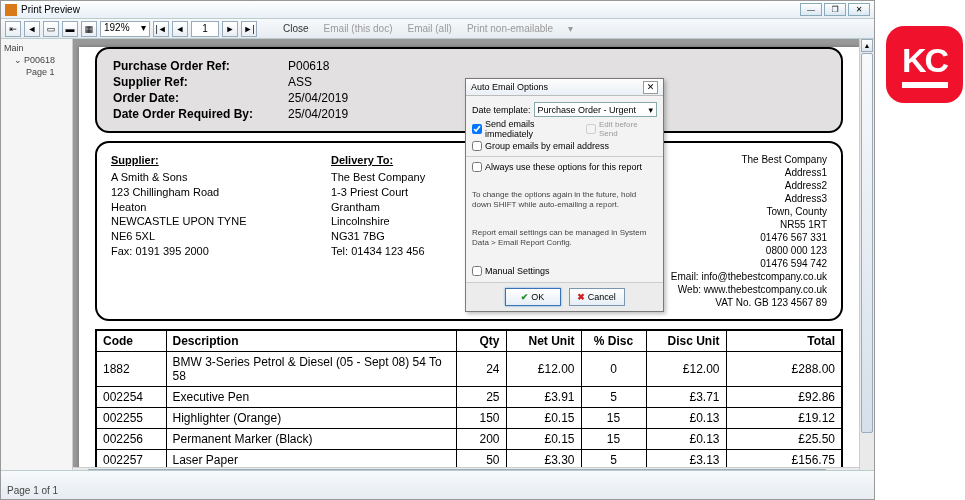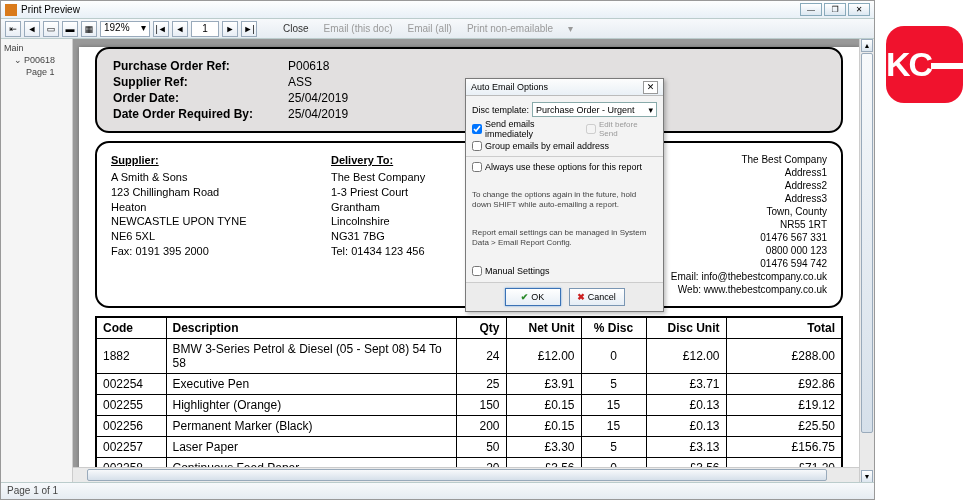--- a/index.html
+++ b/index.html
@@ -28,38 +28,38 @@
 .po-header .lbl{width:175px;text-align:left;font-weight:bold;padding-right:6px}
 .addr-block{margin:8px 16px 0 16px;border:2px solid #000;border-radius:14px;padding:10px 14px;display:flex;font-size:11px;line-height:1.35;position:relative}
 .addr-col{flex:0 0 220px}
 .addr-col h4{text-decoration:underline;font-size:11px;margin-bottom:2px}
 .addr-right{margin-left:auto;text-align:right;font-size:10px;line-height:1.3}
 .po-table{margin:8px 16px 0 16px;border:2px solid #000;border-collapse:collapse;width:748px;font-size:12px}
 .po-table th,.po-table td{border:1px solid #000;padding:3px 6px}
 .po-table th{text-align:left;font-weight:bold}
 .po-table td.r,.po-table th.r{text-align:right}
 .po-table td.c,.po-table th.c{text-align:center}
-.statusbar{position:absolute;bottom:0;left:0;right:0;height:17px;background:linear-gradient(#f7f9fb,#e6ecf2);border-top:1px solid #bcc;font-size:10px;padding:2px 6px;color:#444}
+.statusbar{position:absolute;bottom:0;left:0;right:0;height:17px;background:linear-gradient(#f7f9fb,#e6ecf2);border-top:1px solid #bcc;font-size:10px;padding:14px 6px;color:#444}
 
 .dialog{position:absolute;left:465px;top:78px;width:199px;background:#f3f3f3;border:1px solid #7a7a7a;box-shadow:2px 2px 4px rgba(0,0,0,.25);font-size:9px}
 .dlg-title{height:17px;background:linear-gradient(#fdfdfd,#e9f0f6);border-bottom:1px solid #bbb;display:flex;align-items:center;padding:0 5px}
 .dlg-close{margin-left:auto;width:15px;height:13px;border:1px solid #999;text-align:center;line-height:11px;cursor:pointer;background:#fff}
 .dlg-body{padding:4px 6px}
 .dlg-sep{border-top:1px solid #ccc;margin:5px -6px}
 .dlg-row{display:flex;align-items:center;margin:2px 0;gap:3px}
 .dlg-select{flex:1;height:15px;border:1px solid #8aa;background:#fff;font-size:9px;padding:0 3px;display:flex;align-items:center;justify-content:space-between}
 .dlg-check{width:10px;height:10px}
 .dlg-note{font-size:8px;color:#444;line-height:1.25;margin:18px 0}
 .dlg-btns{border-top:1px solid #ccc;padding:5px;display:flex;justify-content:center;gap:8px;background:#ececec}
 .dlg-btn{width:56px;height:18px;border:1px solid #7a96b3;background:linear-gradient(#fff,#e6eef6);font-size:9px;display:flex;align-items:center;justify-content:center;gap:3px;cursor:pointer}
 .dlg-btn.primary{border:1px solid #3a72b5;box-shadow:0 0 2px #6aa3e0}
 .chk-icon{color:#2a8a2a;font-weight:bold}
 .x-icon{color:#c22;font-weight:bold}
 
-.kc-logo{position:absolute;right:2px;top:26px;width:77px;height:77px;background:#f0122d;border-radius:18px;display:flex;align-items:center;justify-content:center}
+.kc-logo{position:absolute;right:2px;top:26px;width:77px;height:77px;background:#f0122d;border-radius:18px;display:flex;flex-direction:column;align-items:center;justify-content:center}
 .kc-text{color:#fff;font-weight:900;font-size:34px;letter-spacing:-2px;font-family:Arial,sans-serif}
 .kc-bar{width:46px;height:6px;background:#fff;margin-top:2px}
 .edit-before{margin-left:auto;color:#999;font-size:8px;display:flex;align-items:center;gap:3px}
 .scrollbar-v{position:absolute;right:0;top:0;bottom:0;width:15px;background:#eaeaea;border-left:1px solid #ccc}
 .scrollbar-v .thumb{position:absolute;top:14px;left:1px;right:1px;height:380px;background:linear-gradient(#f7f9fb,#d6e0ea);border:1px solid #9ab;border-radius:2px}
 .scrollbar-v .arr{position:absolute;left:1px;right:1px;height:13px;background:linear-gradient(#fff,#dce6ef);border:1px solid #9ab;font-size:7px;text-align:center;line-height:11px}
 .scrollbar-h{position:absolute;left:72px;right:15px;bottom:17px;height:15px;background:#eaeaea;border-top:1px solid #ccc}
 .scrollbar-h .thumb{position:absolute;left:14px;top:1px;bottom:1px;width:740px;background:linear-gradient(#f7f9fb,#d6e0ea);border:1px solid #9ab;border-radius:2px}
 </style>
 </head>
@@ -152,20 +152,21 @@
             <div>Address1</div>
             <div>Address2</div>
             <div>Address3</div>
             <div>Town, County</div>
             <div>NR55 1RT</div>
             <div>01476 567 331</div>
             <div>0800 000 123</div>
             <div>01476 594 742</div>
             <div>Email: info@thebestcompany.co.uk</div>
             <div>Web: www.thebestcompany.co.uk</div>
+            <div>VAT No. GB 123 4567 89</div>
           </div>
         </div>
 
         <table class="po-table">
           <thead>
               <tr>
             <th style="width:70px">Code</th>
             <th style="width:290px">Description</th>
             <th class="r" style="width:50px">Qty</th>
             <th class="r" style="width:75px">Net Unit</th>
@@ -250,21 +251,21 @@
   </div>
 </div>
 
 <div class="dialog">
   <div class="dlg-title">
     <span>Auto Email Options</span>
     <div class="dlg-close">✕</div>
   </div>
   <div class="dlg-body">
     <div class="dlg-row">
-      <span>Disc template:</span>
+      <span>Date template:</span>
       <div class="dlg-select">
           <span>Purchase Order - Urgent</span>
           <span>▾</span>
         </div>
     </div>
     <div class="dlg-row">
       <input type="checkbox" class="dlg-check" checked="" style="">
       <span>Send emails immediately</span>
       <span class="edit-before">
           <input type="checkbox" class="dlg-check" disabled="" style="">

